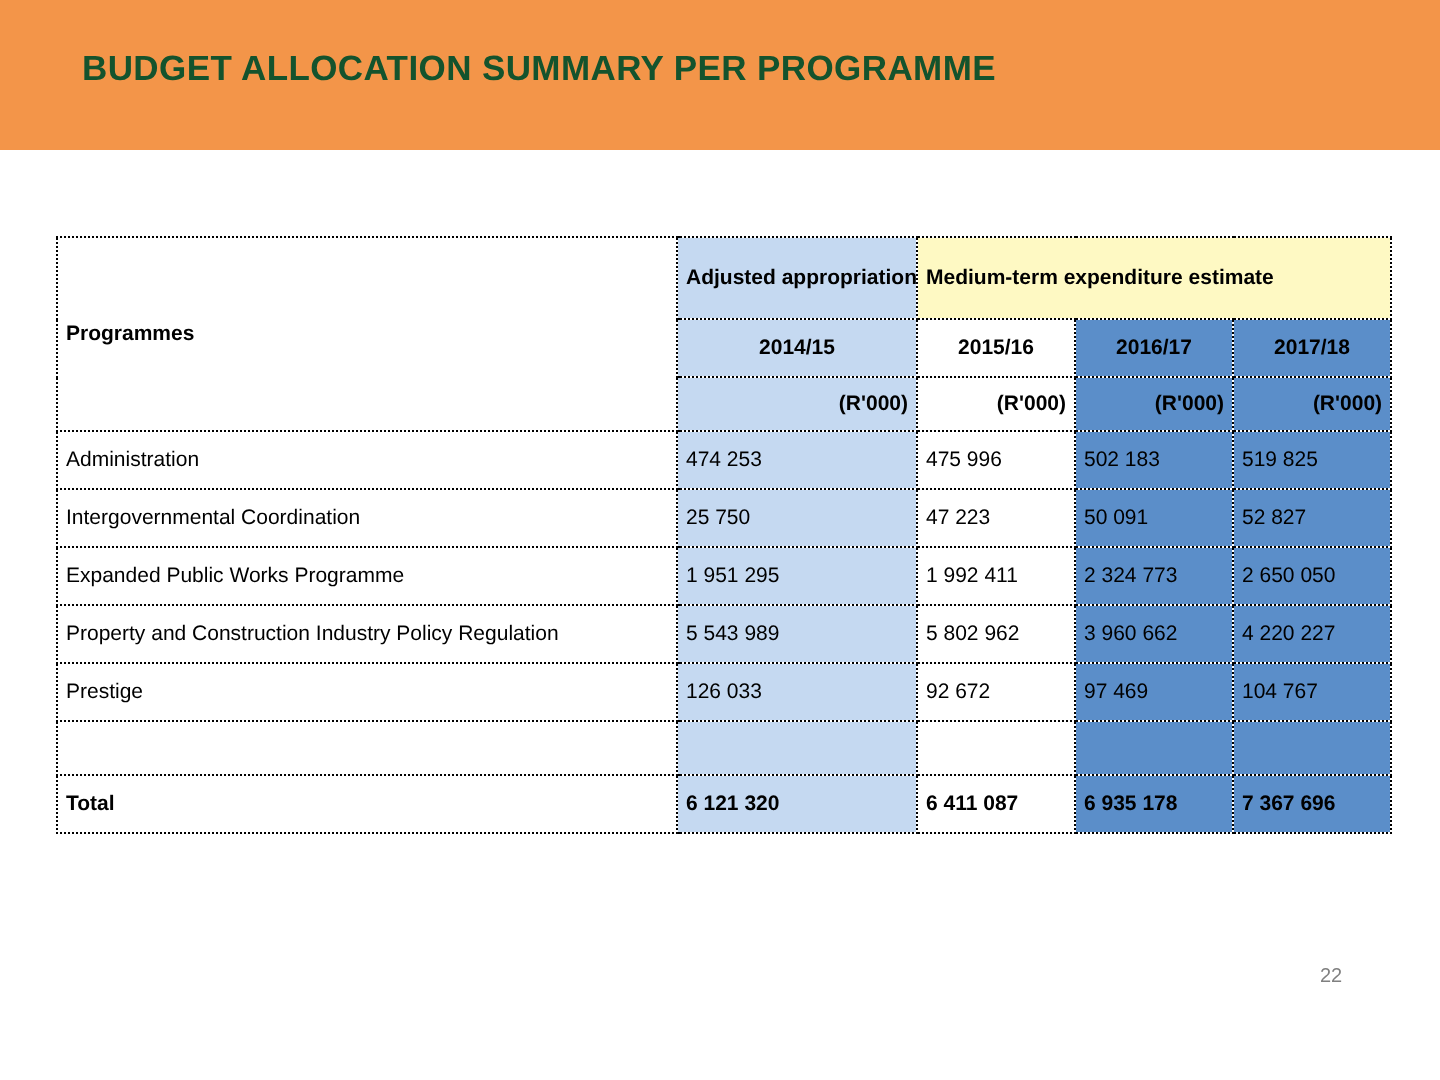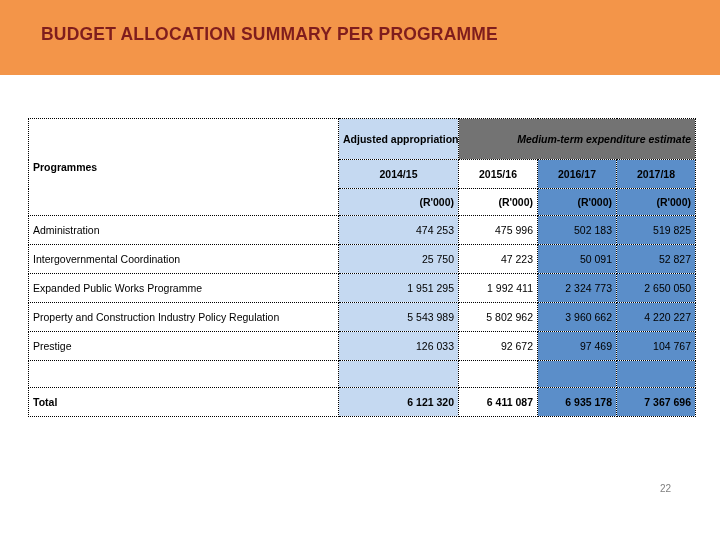--- a/index.html
+++ b/index.html
@@ -21,21 +21,21 @@
     background: #f39549;
     position: relative;
   }
   #title-text {
     position: absolute;
     left: 41px;
     top: 24px;
     font-size: 17.5px;
     font-weight: bold;
     letter-spacing: 0.2px;
-    color: #7f1d1d;
+    color: #14532d;
     white-space: nowrap;
   }
 
   
   #table-zone {
     position: absolute;
     left: 28px;
     top: 118px;
     width: 657px;
   }
@@ -63,25 +63,24 @@
 
   
   .h-adj {
     background: #c5d9f1;
     text-align: center;
     font-weight: bold;
     line-height: 12px;
     height: 40px;
   }
   .h-mte {
-    background: #737373;
-    text-align: right;
+    background: #fef9c3;
+    text-align: left;
     font-weight: bold;
     height: 40px;
-    font-style: italic;
   }
   .h-year {
     text-align: center;
     font-weight: bold;
     height: 28px;
   }
   .h-unit {
     text-align: right;
     font-weight: bold;
     height: 26px;
@@ -99,21 +98,21 @@
   .tint-dark  { background: #5b8ec9; margin-top: 12px; }
   .tint-white { background: #ffffff; }
 
   
   .row-label {
     text-align: left;
     height: 28px;
     background: #ffffff;
   }
   .num {
-    text-align: right;
+    text-align: left;
     height: 28px;
   }
   .blank-row td { height: 26px; }
 
   .total-row td {
     font-weight: bold;
     height: 28px;
     border-top: 1px dotted #000;
   }
   .total-spacer td {

